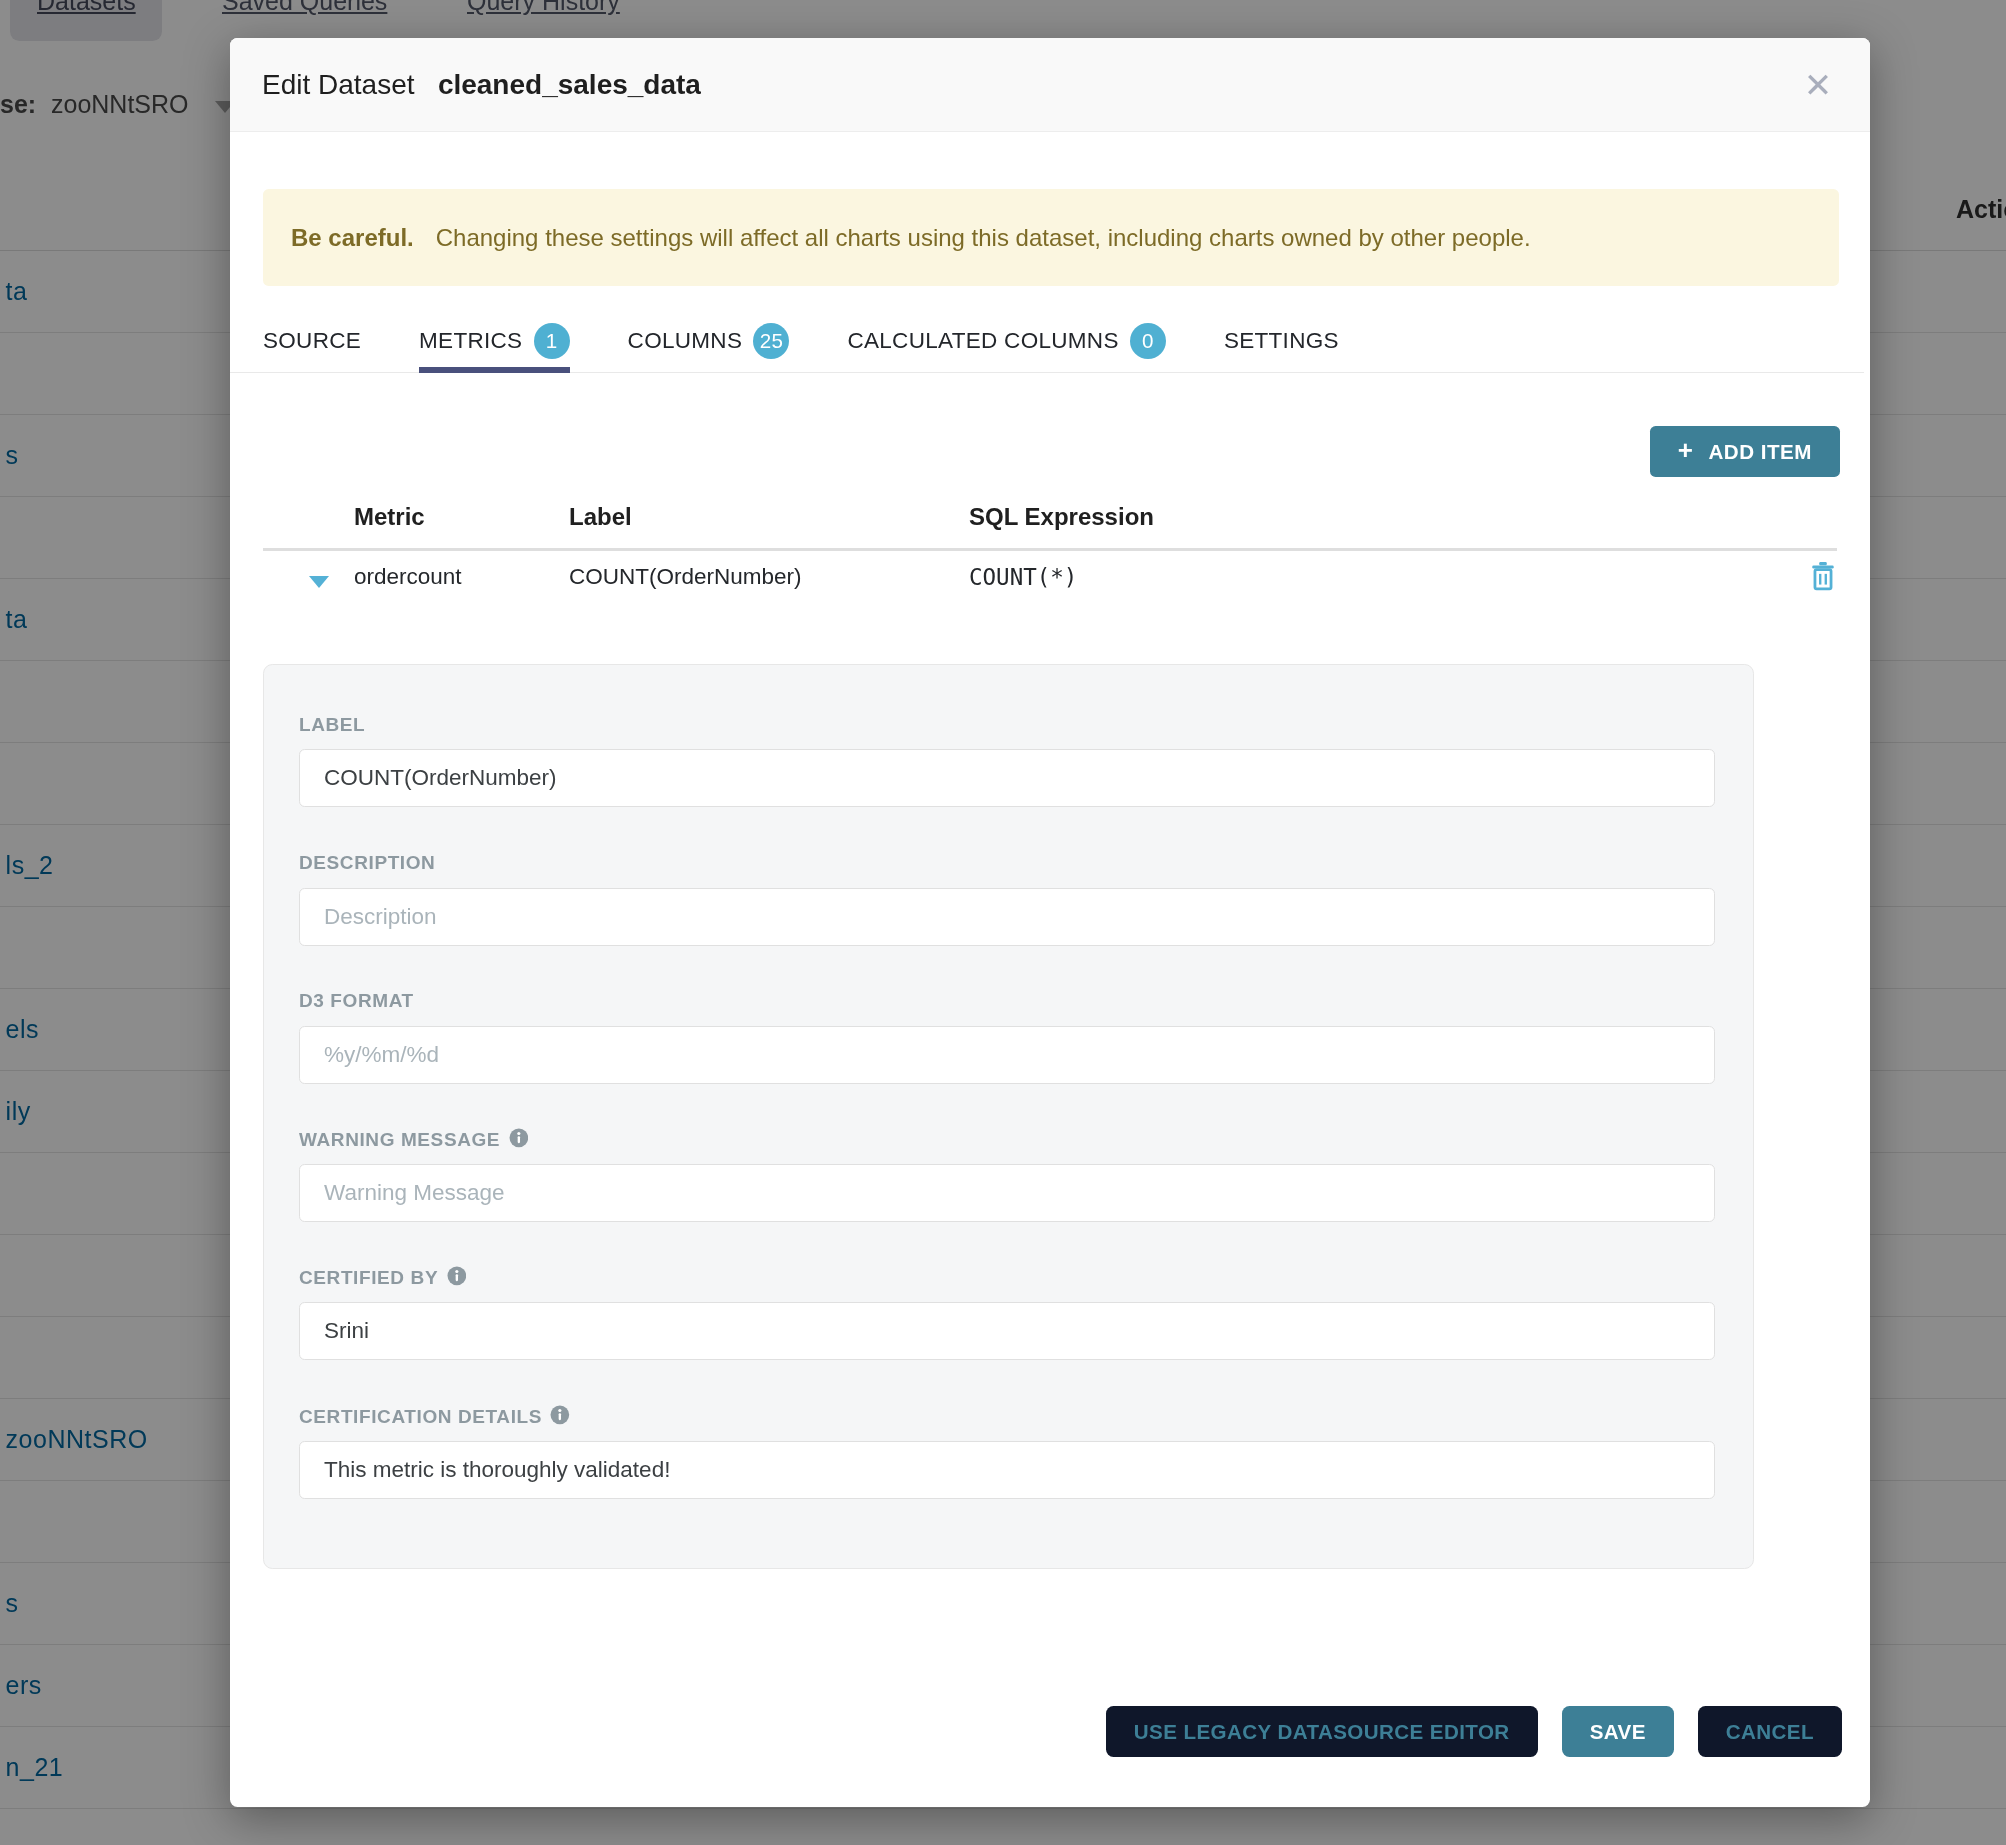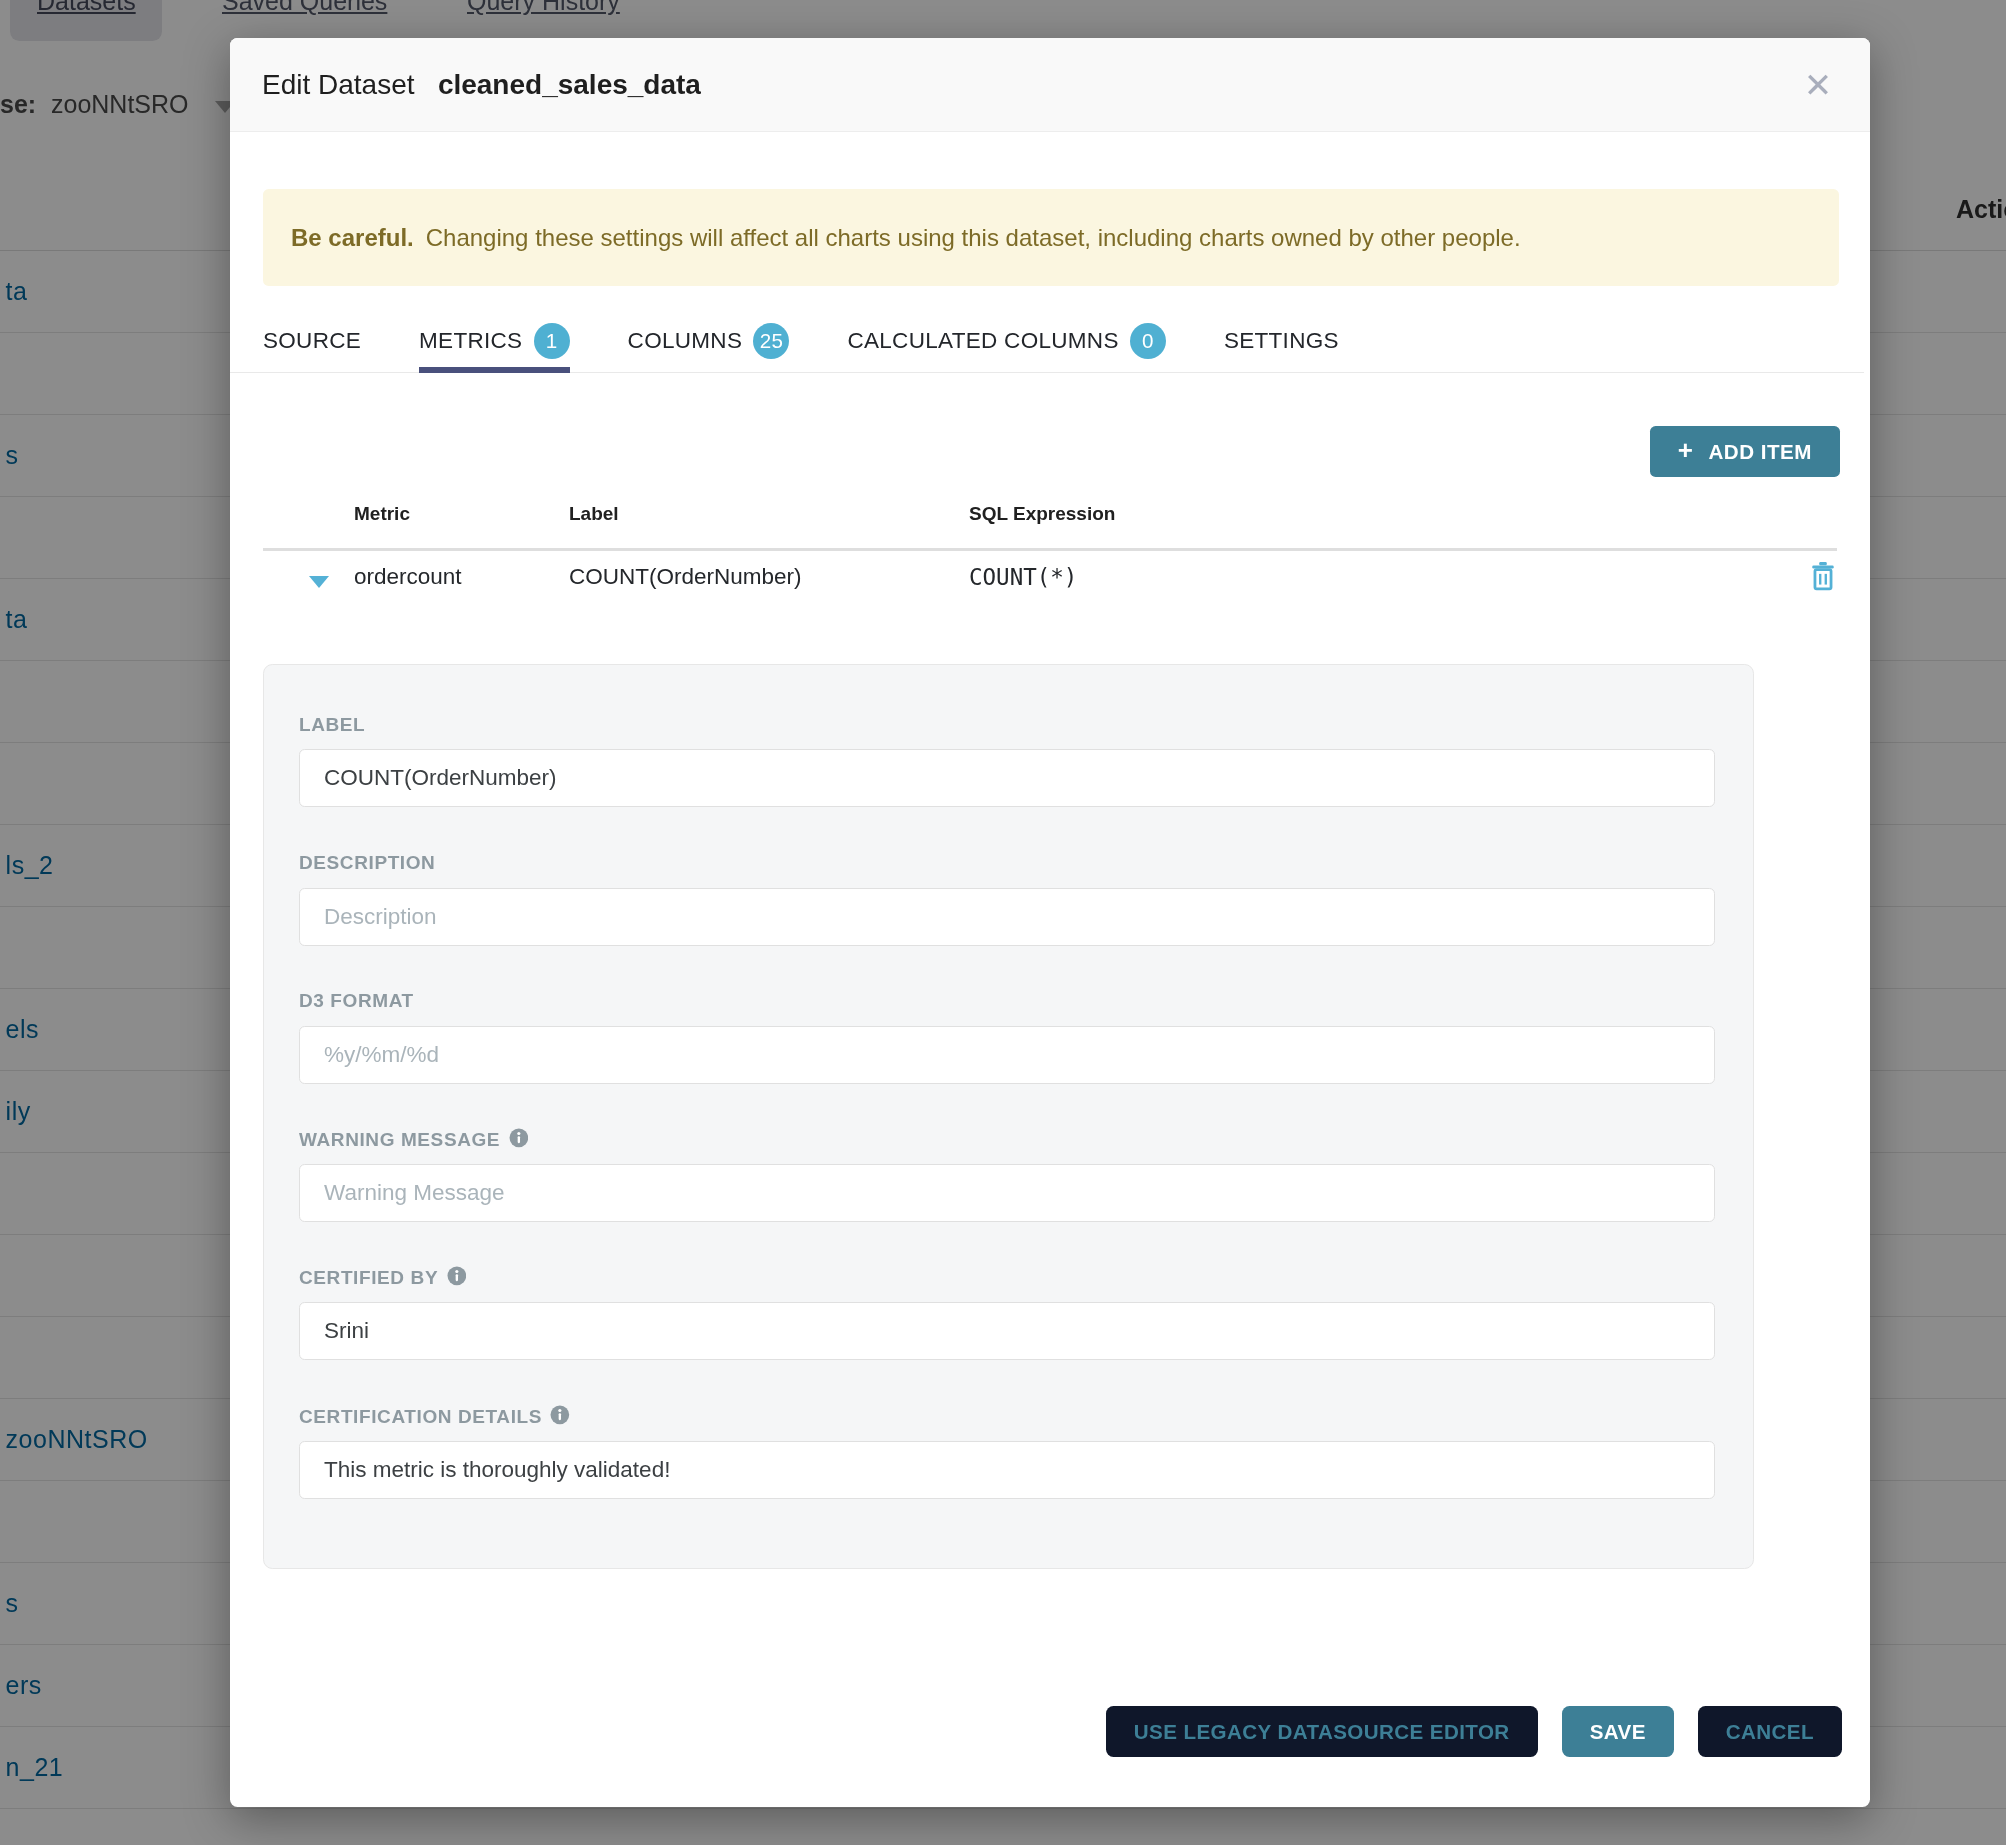--- a/index.html
+++ b/index.html
@@ -65,21 +65,21 @@
     font-size:34px; color:#a9aebc; cursor:pointer; background:none; border:none;
     font-family:"Liberation Sans", sans-serif;
   }
 
   .warning-banner {
     position:absolute; left:33px; right:31px; top:151px; height:97px;
     background:#fbf6e0; border-radius:5.6px;
     display:flex; align-items:center; padding-left:28px;
     font-size:24px; color:#7d6b27;
   }
-  .warning-banner b { margin-right:12px; white-space:nowrap; }
+  .warning-banner b { margin-right:22px; white-space:nowrap; }
 
   .tabs-row {
     position:absolute; left:0; right:6px; top:271px; height:64px;
     border-bottom:0.9px solid #e9e9e9;
     display:flex; align-items:center; padding-left:33px;
   }
   .tab {
     position:relative; height:64px; display:flex; align-items:center;
     margin-right:58px; font-size:22.5px; color:#23262b; letter-spacing:0.3px;
     cursor:pointer; background:none; border:none;
@@ -98,21 +98,21 @@
   .add-item-btn {
     position:absolute; right:30px; top:388px; height:51px;
     background:#3d7f96; color:#ffffff; border:none; border-radius:5.6px;
     font-size:20.6px; font-weight:bold; letter-spacing:0.5px;
     padding:0 28px; display:flex; align-items:center; cursor:pointer;
     font-family:"Liberation Sans", sans-serif;
   }
   .add-item-btn .plus { font-size:26px; font-weight:bold; margin-right:15px; margin-top:-2.8px; }
 
   .mtable-header { position:absolute; left:0; right:0; top:465px; height:45px; }
-  .mtable-header span { position:absolute; font-size:19px; font-weight:bold; color:#202020; }
+  .mtable-header span { position:absolute; font-size:24px; font-weight:bold; color:#202020; }
   .mth-metric { left:124px; }
   .mth-label { left:339px; }
   .mth-sql { left:739px; }
   .mtable-divider {
     position:absolute; left:33px; right:33px; top:510px; height:2.8px; background:#dedede;
   }
   .mtable-row { position:absolute; left:0; right:0; top:517px; height:56px; }
   .row-caret {
     position:absolute; left:79px; top:20.6px; width:0; height:0; cursor:pointer;
     border-left:10.3px solid transparent; border-right:10.3px solid transparent;

